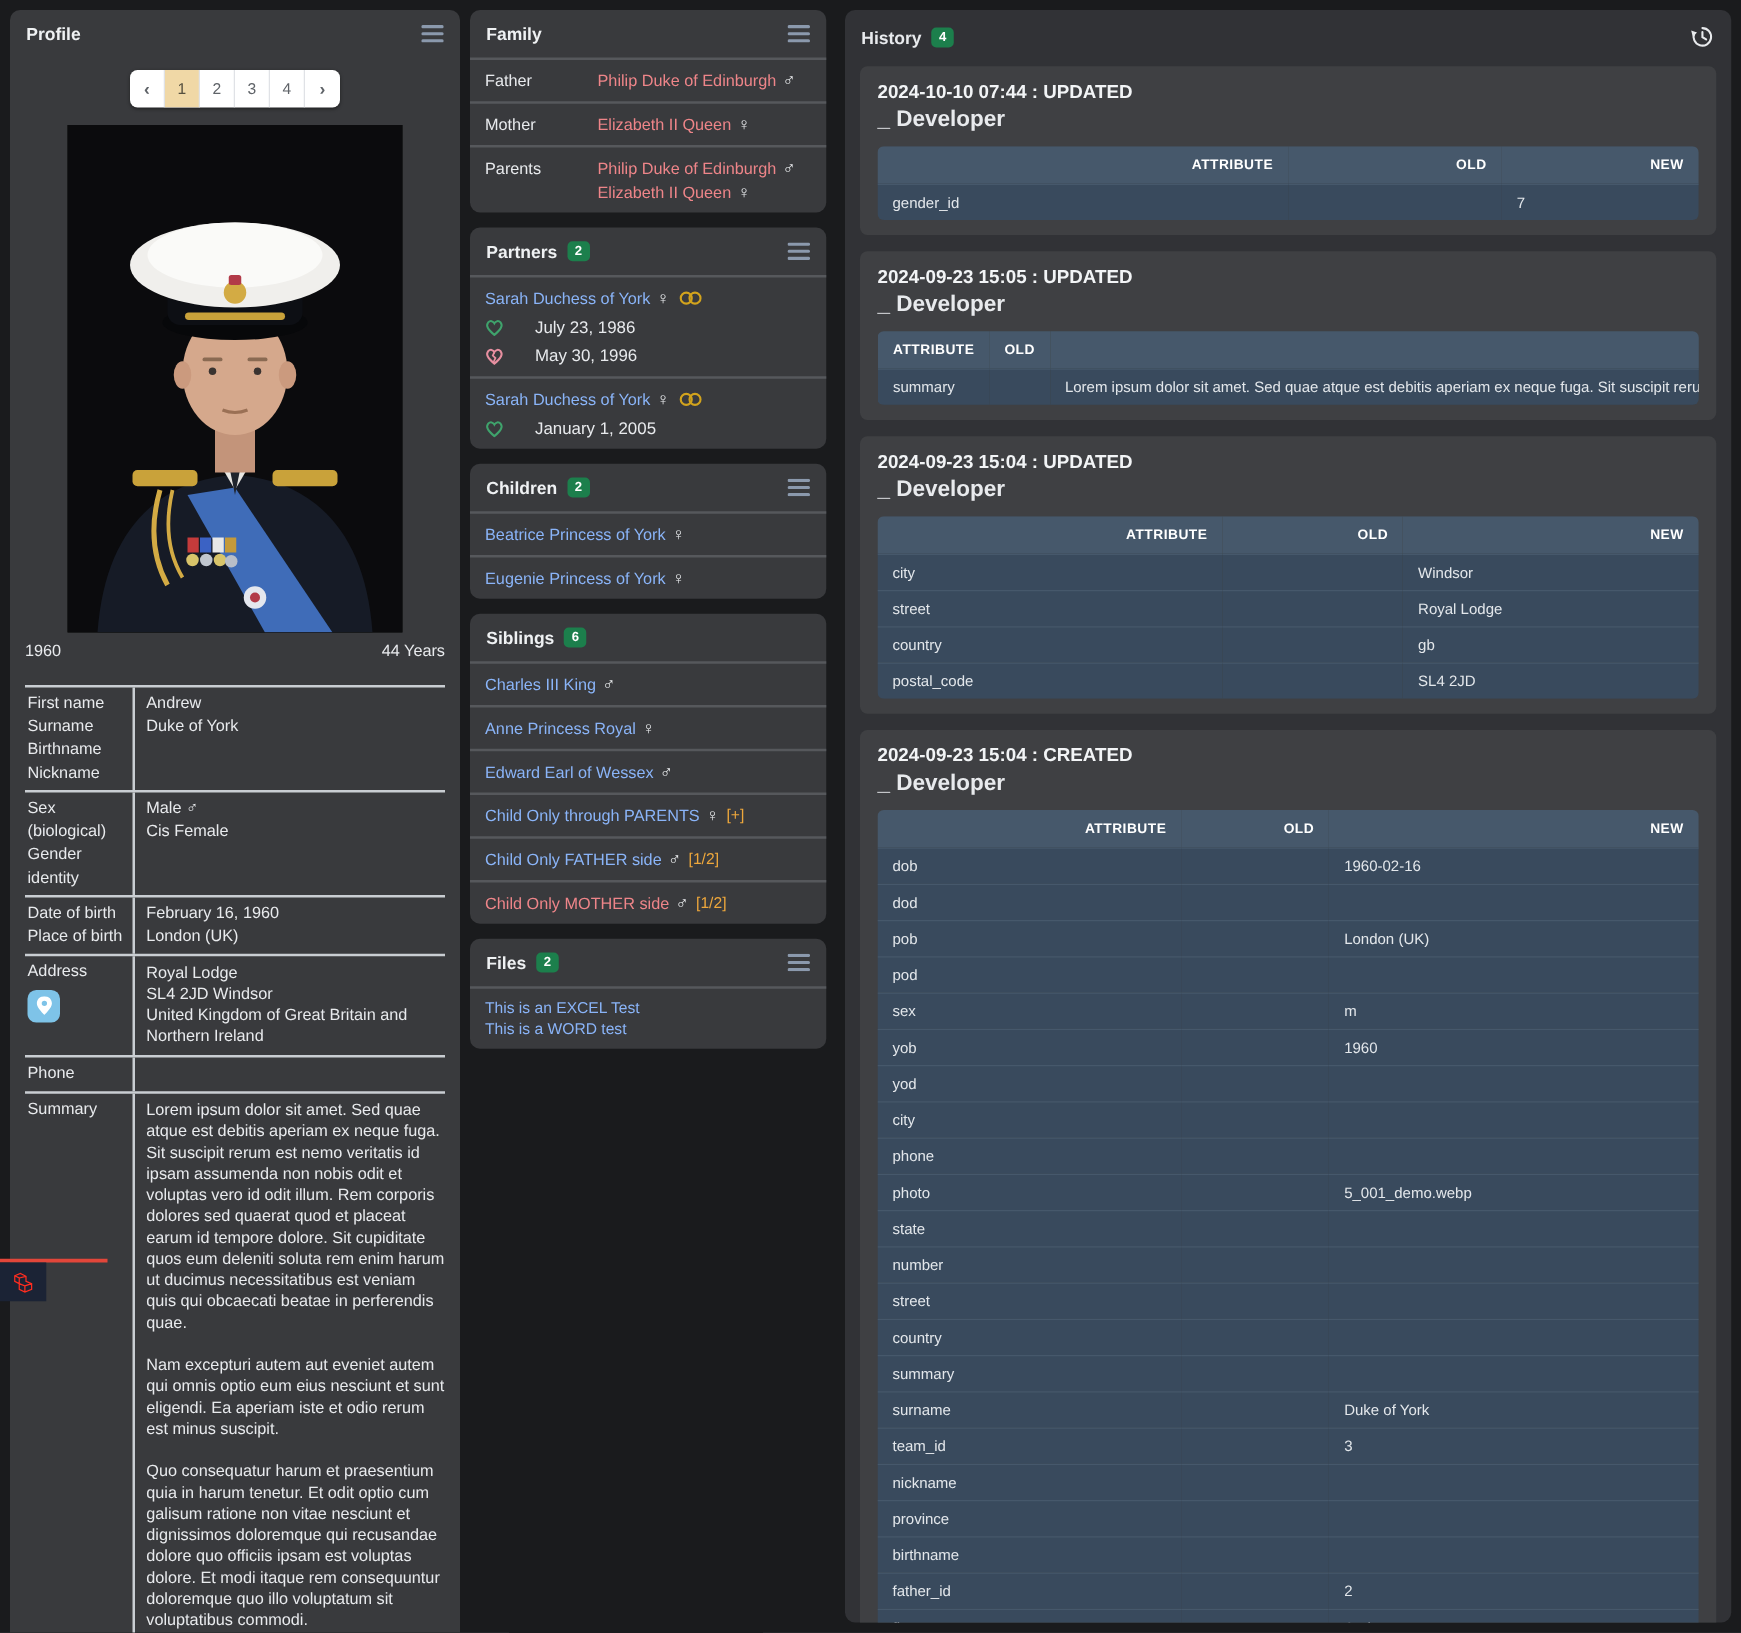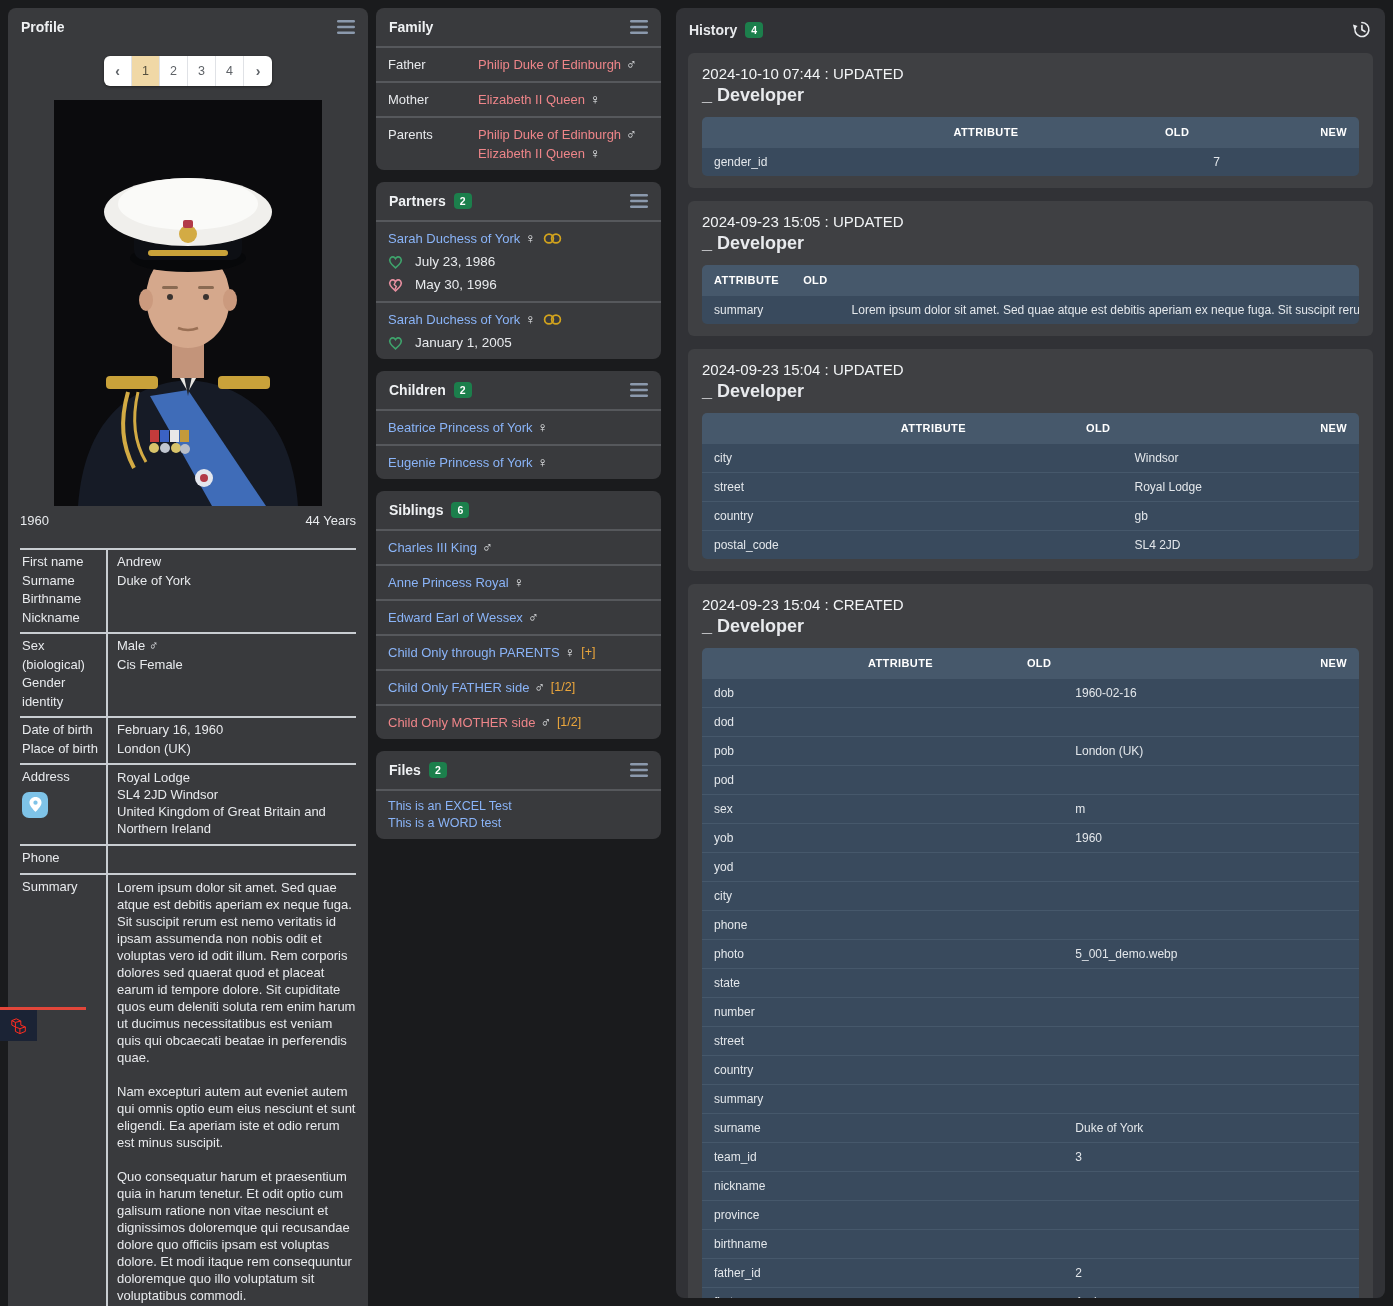--- a/index.html
+++ b/index.html
@@ -43,29 +43,29 @@
   .pv div.multi{white-space:pre-line;line-height:17px;min-height:17px;padding:1px 0 2px;}
   .pinbox{width:26px;height:26px;border-radius:7px;background:#7ec3e8;display:flex;
        align-items:center;justify-content:center;margin-top:5px;}
   
   .mrow{border-top:2px solid var(--divider);padding:7px 12px;font-size:13px;line-height:19px;}
   .kv{display:grid;grid-template-columns:90px 1fr;}
   .lnk{color:var(--blue);text-decoration:none;cursor:pointer;}
   .lnk.dead{color:var(--red);}
   .gsym{color:#eceef0;font-size:14px;margin-left:5px;}
   .tag{color:var(--orange);margin-left:6px;font-size:12.5px;}
-  .evline{display:flex;align-items:center;gap:12px;margin-top:4px;font-size:13.5px;}
+  .evline{display:flex;align-items:center;gap:25px;margin-top:4px;font-size:13.5px;}
   .nameline{display:flex;align-items:center;}
   .ringwrap{margin-left:7px;display:flex;align-items:center;}
   .files-block .flink{display:block;font-size:12.5px;line-height:17px;color:var(--blue);text-decoration:none;}
   .pline{min-height:19px;}
   
   .hist-card{background:var(--card);border-radius:6px;margin:0 12px 13px;padding:12px 14px;}
   #hist-list > .hist-card:first-child{margin-top:2px;}
-  .hist-title{font-size:15px;font-weight:normal;color:#f2f4f6;}
+  .hist-title{font-size:15px;font-weight:bold;color:#f2f4f6;}
   .hist-user{font-size:18px;font-weight:bold;margin:3px 0 11px;}
   .htable{width:100%;border-collapse:separate;border-spacing:0;font-size:12px;}
   .tbl-round{border-radius:5px;overflow:hidden;}
   .htable th{background:var(--thead);padding:9px 12px;font-size:11px;font-weight:bold;
        letter-spacing:.4px;text-align:right;color:#fff;}
   .htable td{background:var(--trow);padding:7px 12px;border-top:1px solid var(--trowline);color:#e3e7eb;}
   .t0 .c0{width:50%;} .t0 .c1{width:26%;} .t0 .c2{width:24%;}
   .t2 .c0{width:42%;} .t2 .c1{width:22%;} .t2 .c2{width:36%;}
   .t3 .c0{width:37%;} .t3 .c1{width:18%;} .t3 .c2{width:45%;}
   .t1{width:1400px;} .t1 .c0{width:110px;} .t1 .c1{width:70px;} .t1 td{white-space:nowrap;}

